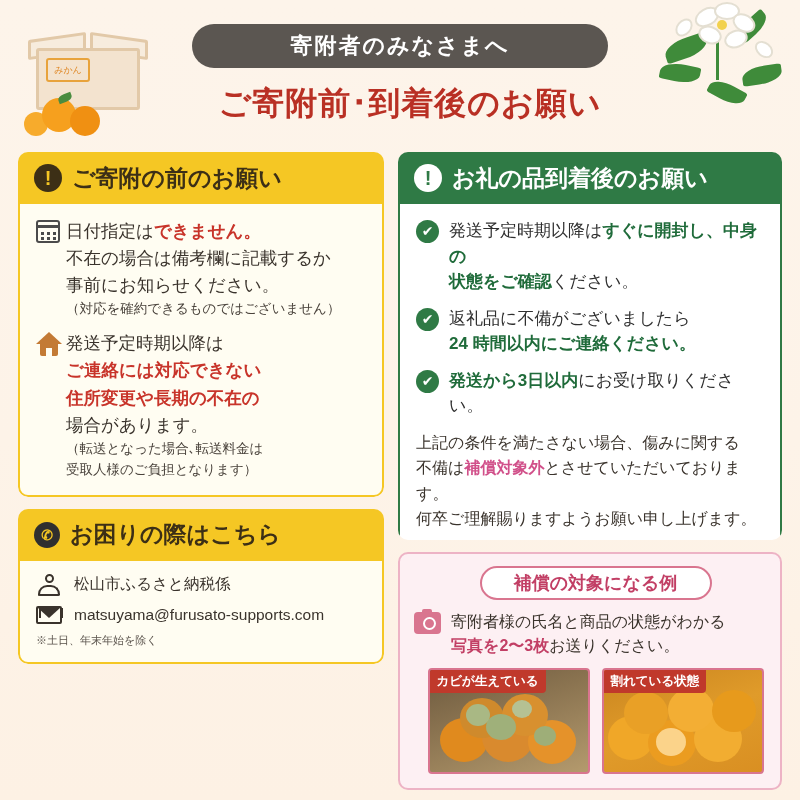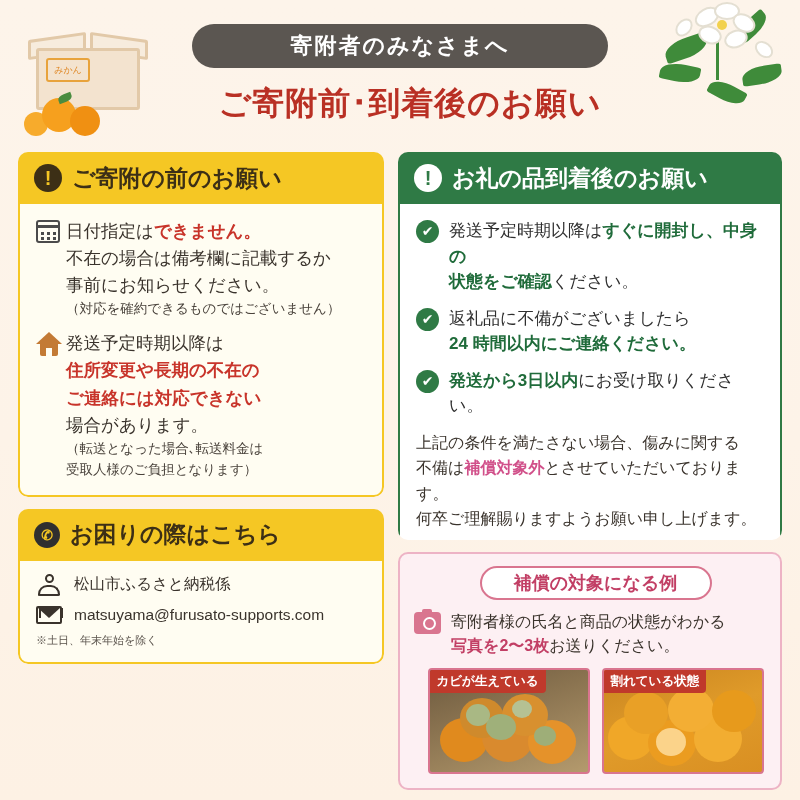--- a/index.html
+++ b/index.html
@@ -287,22 +287,22 @@
           <div class="item">
             <div class="ic">
               <div class="house">
                 <div class="house-roof"></div>
                 <div class="house-base"></div>
                 <div class="house-door"></div>
               </div>
             </div>
             <div class="txt">
               <div>発送予定時期以降は</div>
+              <div class="red">ご連絡には対応できない</div>
               <div class="red">住所変更や長期の不在の</div>
-              <div class="red">ご連絡には対応できない</div>
               <div>場合があります。</div>
               <div class="note">（転送となった場合､転送料金は</div>
               <div class="note">受取人様のご負担となります）</div>
             </div>
           </div>
 
         </div>
       </div>
 
       <div class="card">

